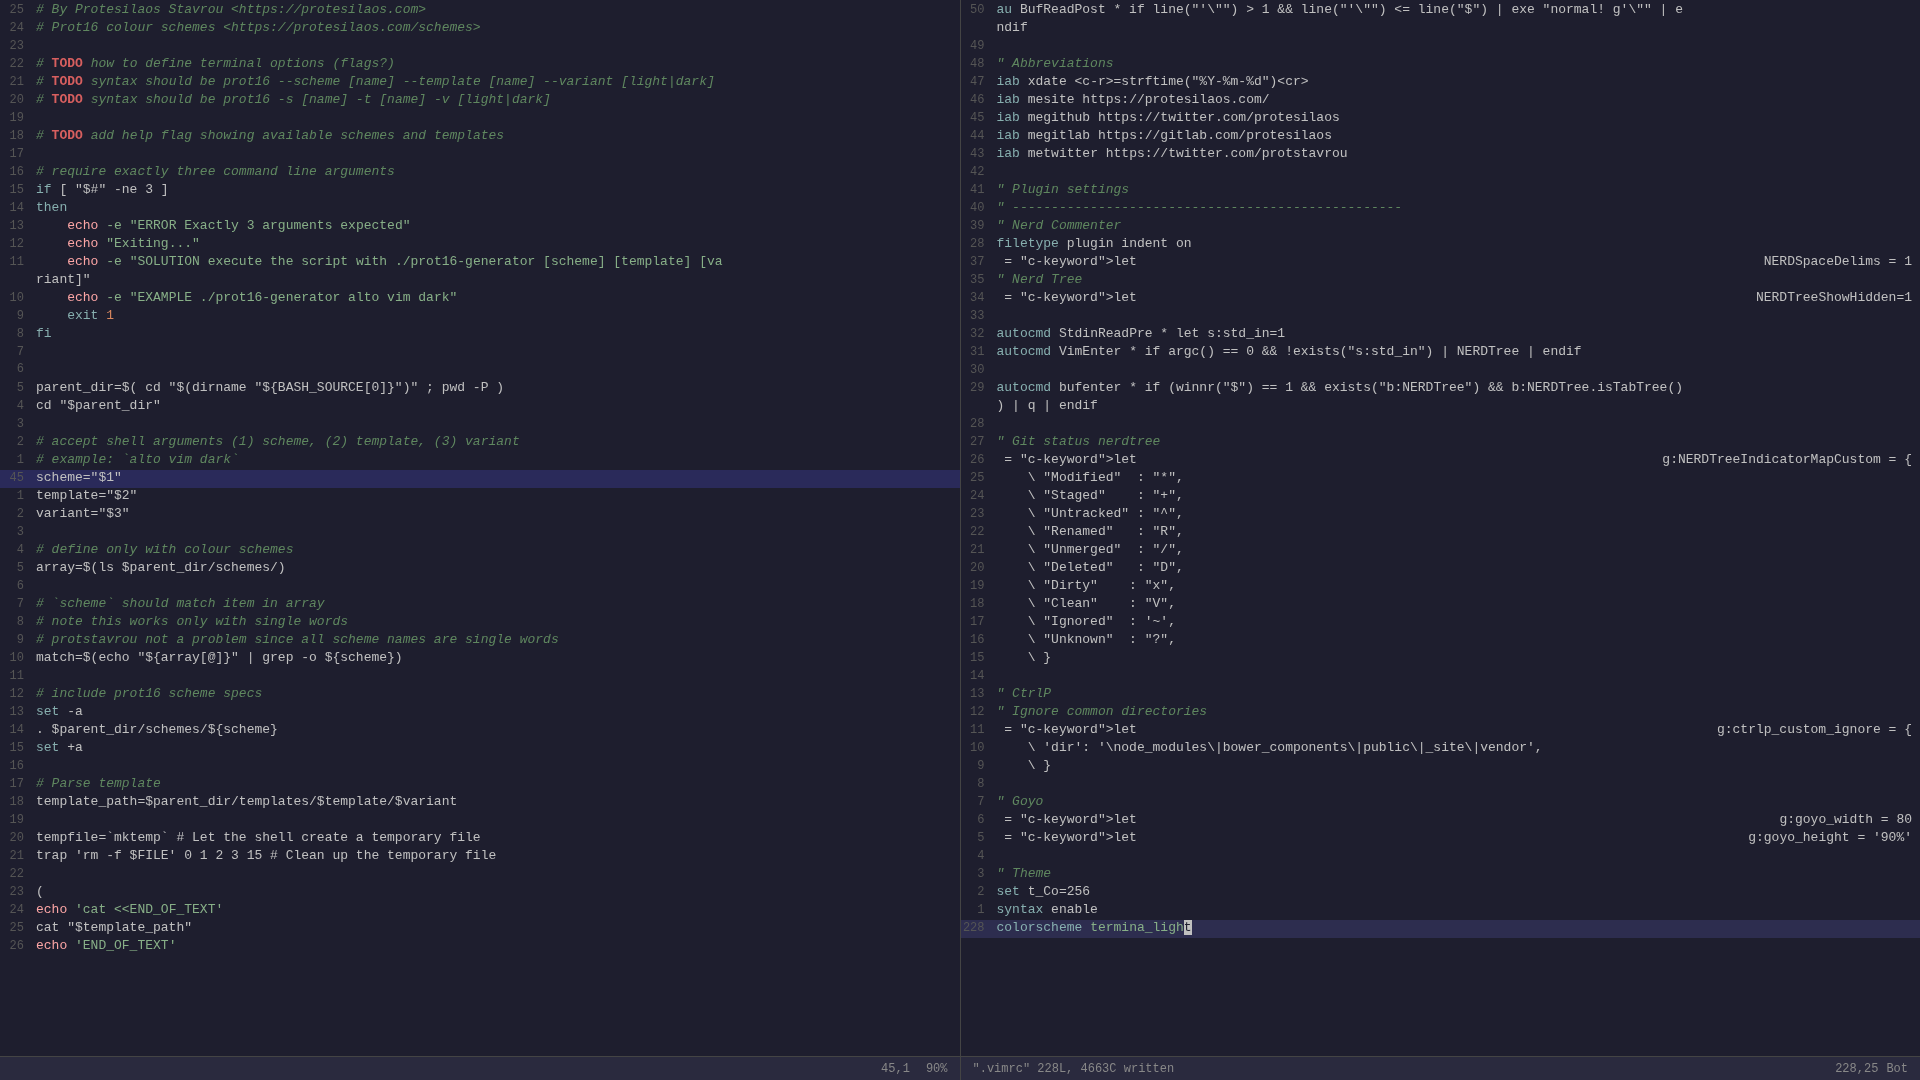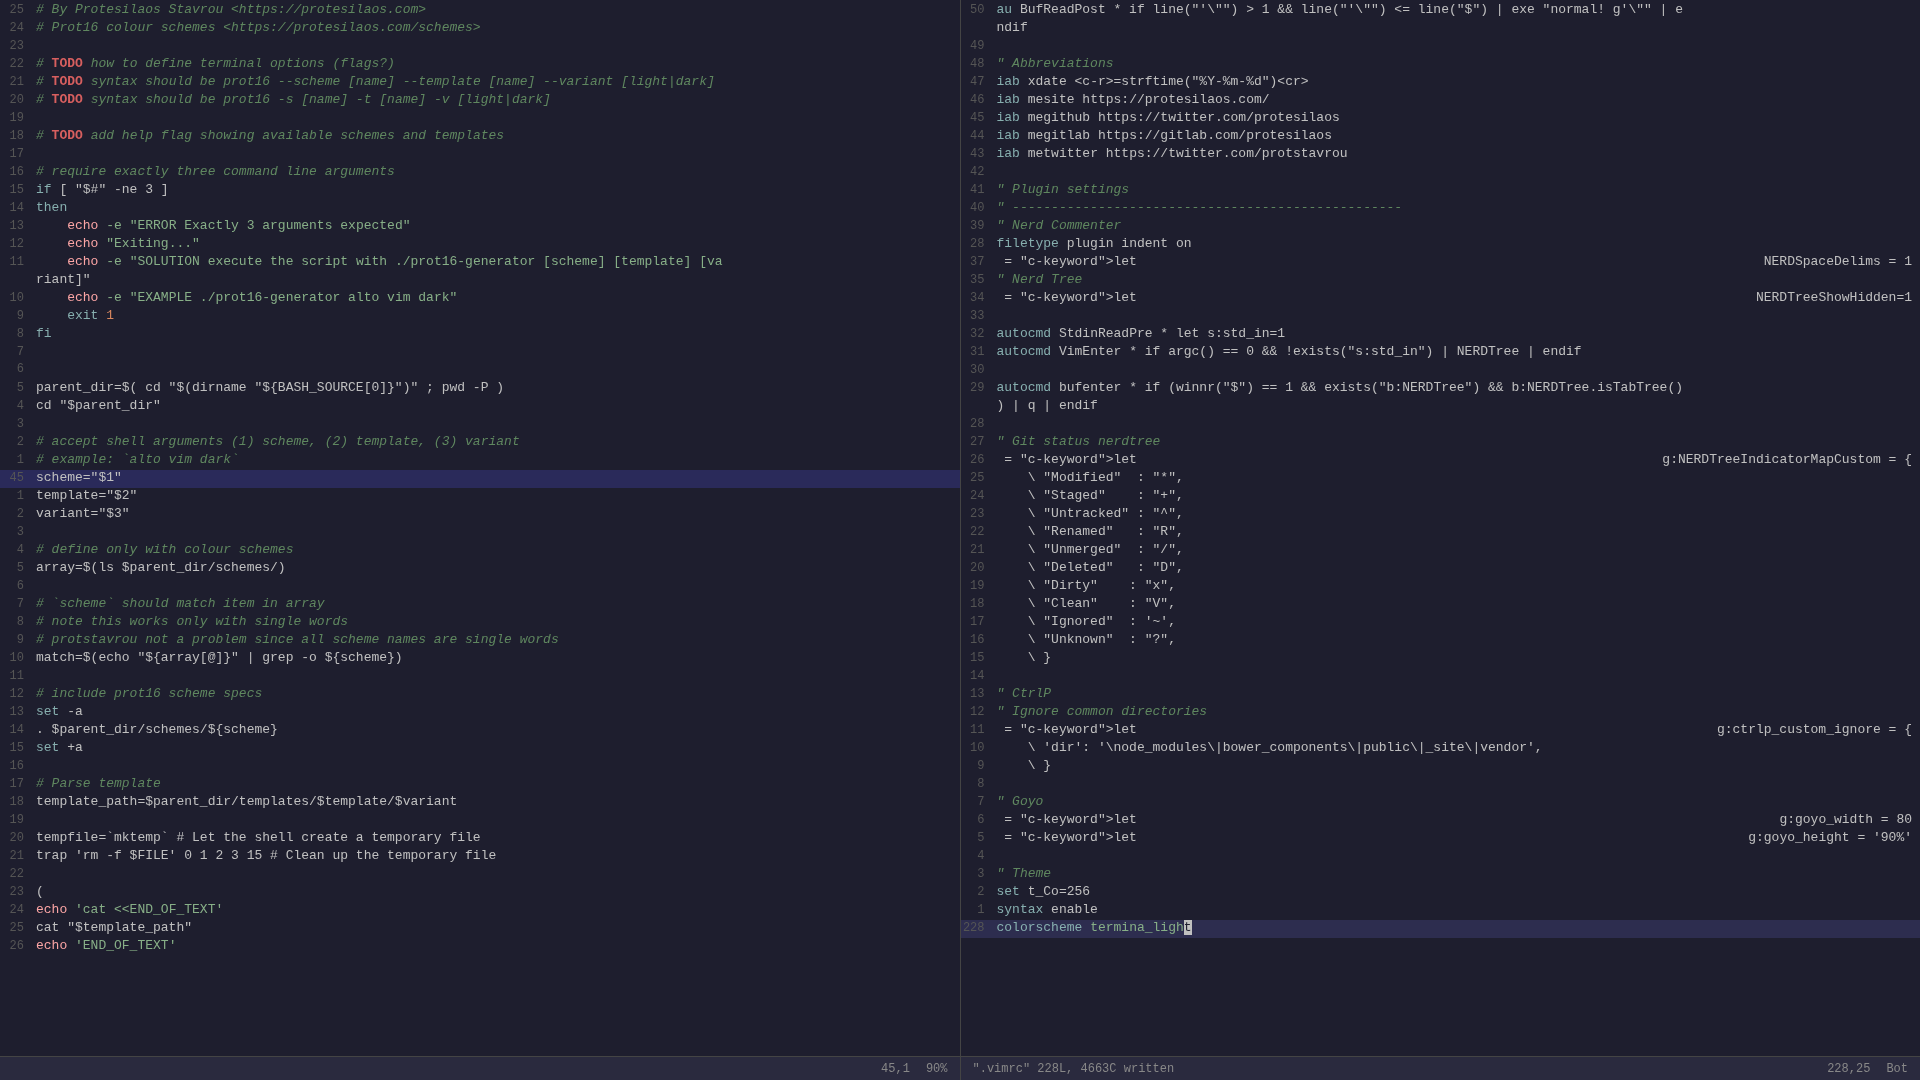--- a/index.html
+++ b/index.html
@@ -515,16 +515,16 @@
       <span class="line-content"><span class="c-keyword">syntax </span><span class="c-normal">enable</span></span>
     </div>
         <div class="code-line" style="background:#2d2d4f;">
       <span class="line-num">228</span>
       <span class="line-content"><span class="c-keyword">colorscheme </span><span class="c-string">termina_ligh</span><span class="cursor">t</span></span>
     </div>
       </div>
     <div class="status-bar">
       <span class="status-bar-left">".vimrc" 228L, 4663C written</span>
       <span>228,25</span>
-      <span style="margin-left:16px;">Bot</span>
+      <span style="margin-left:8px;">Bot</span>
     </div>
   </div>
 </div>
 
 </body></html>

